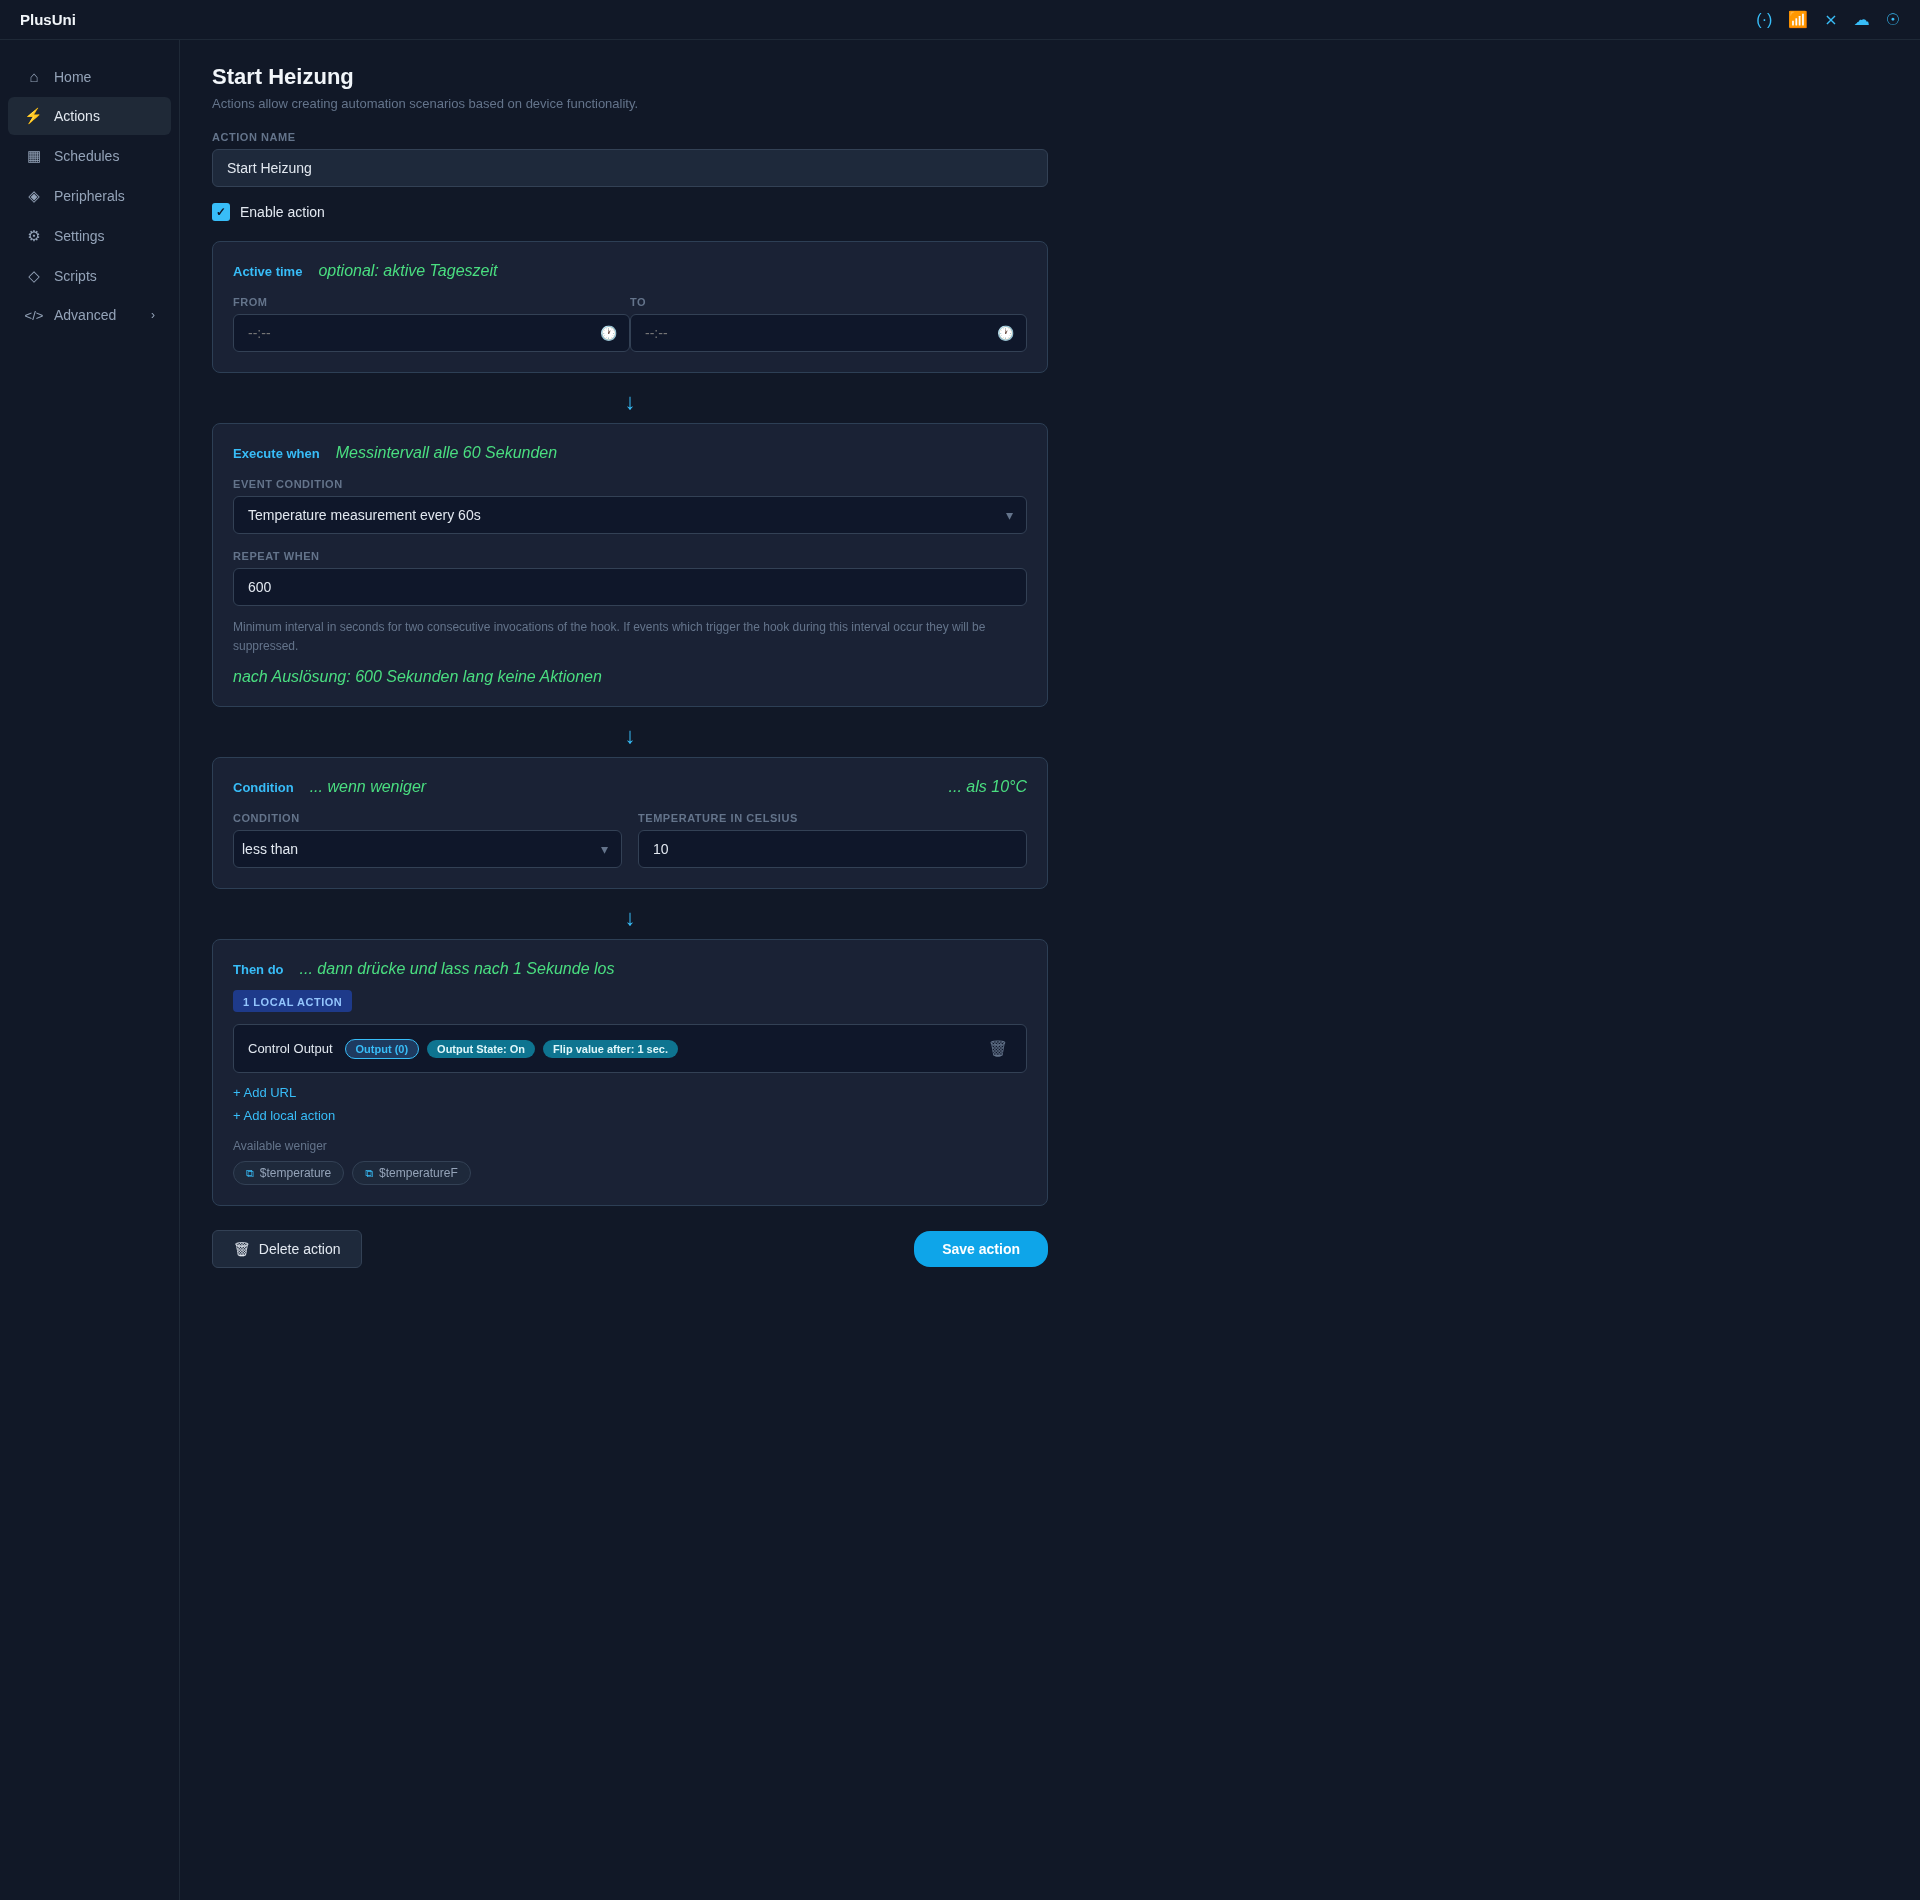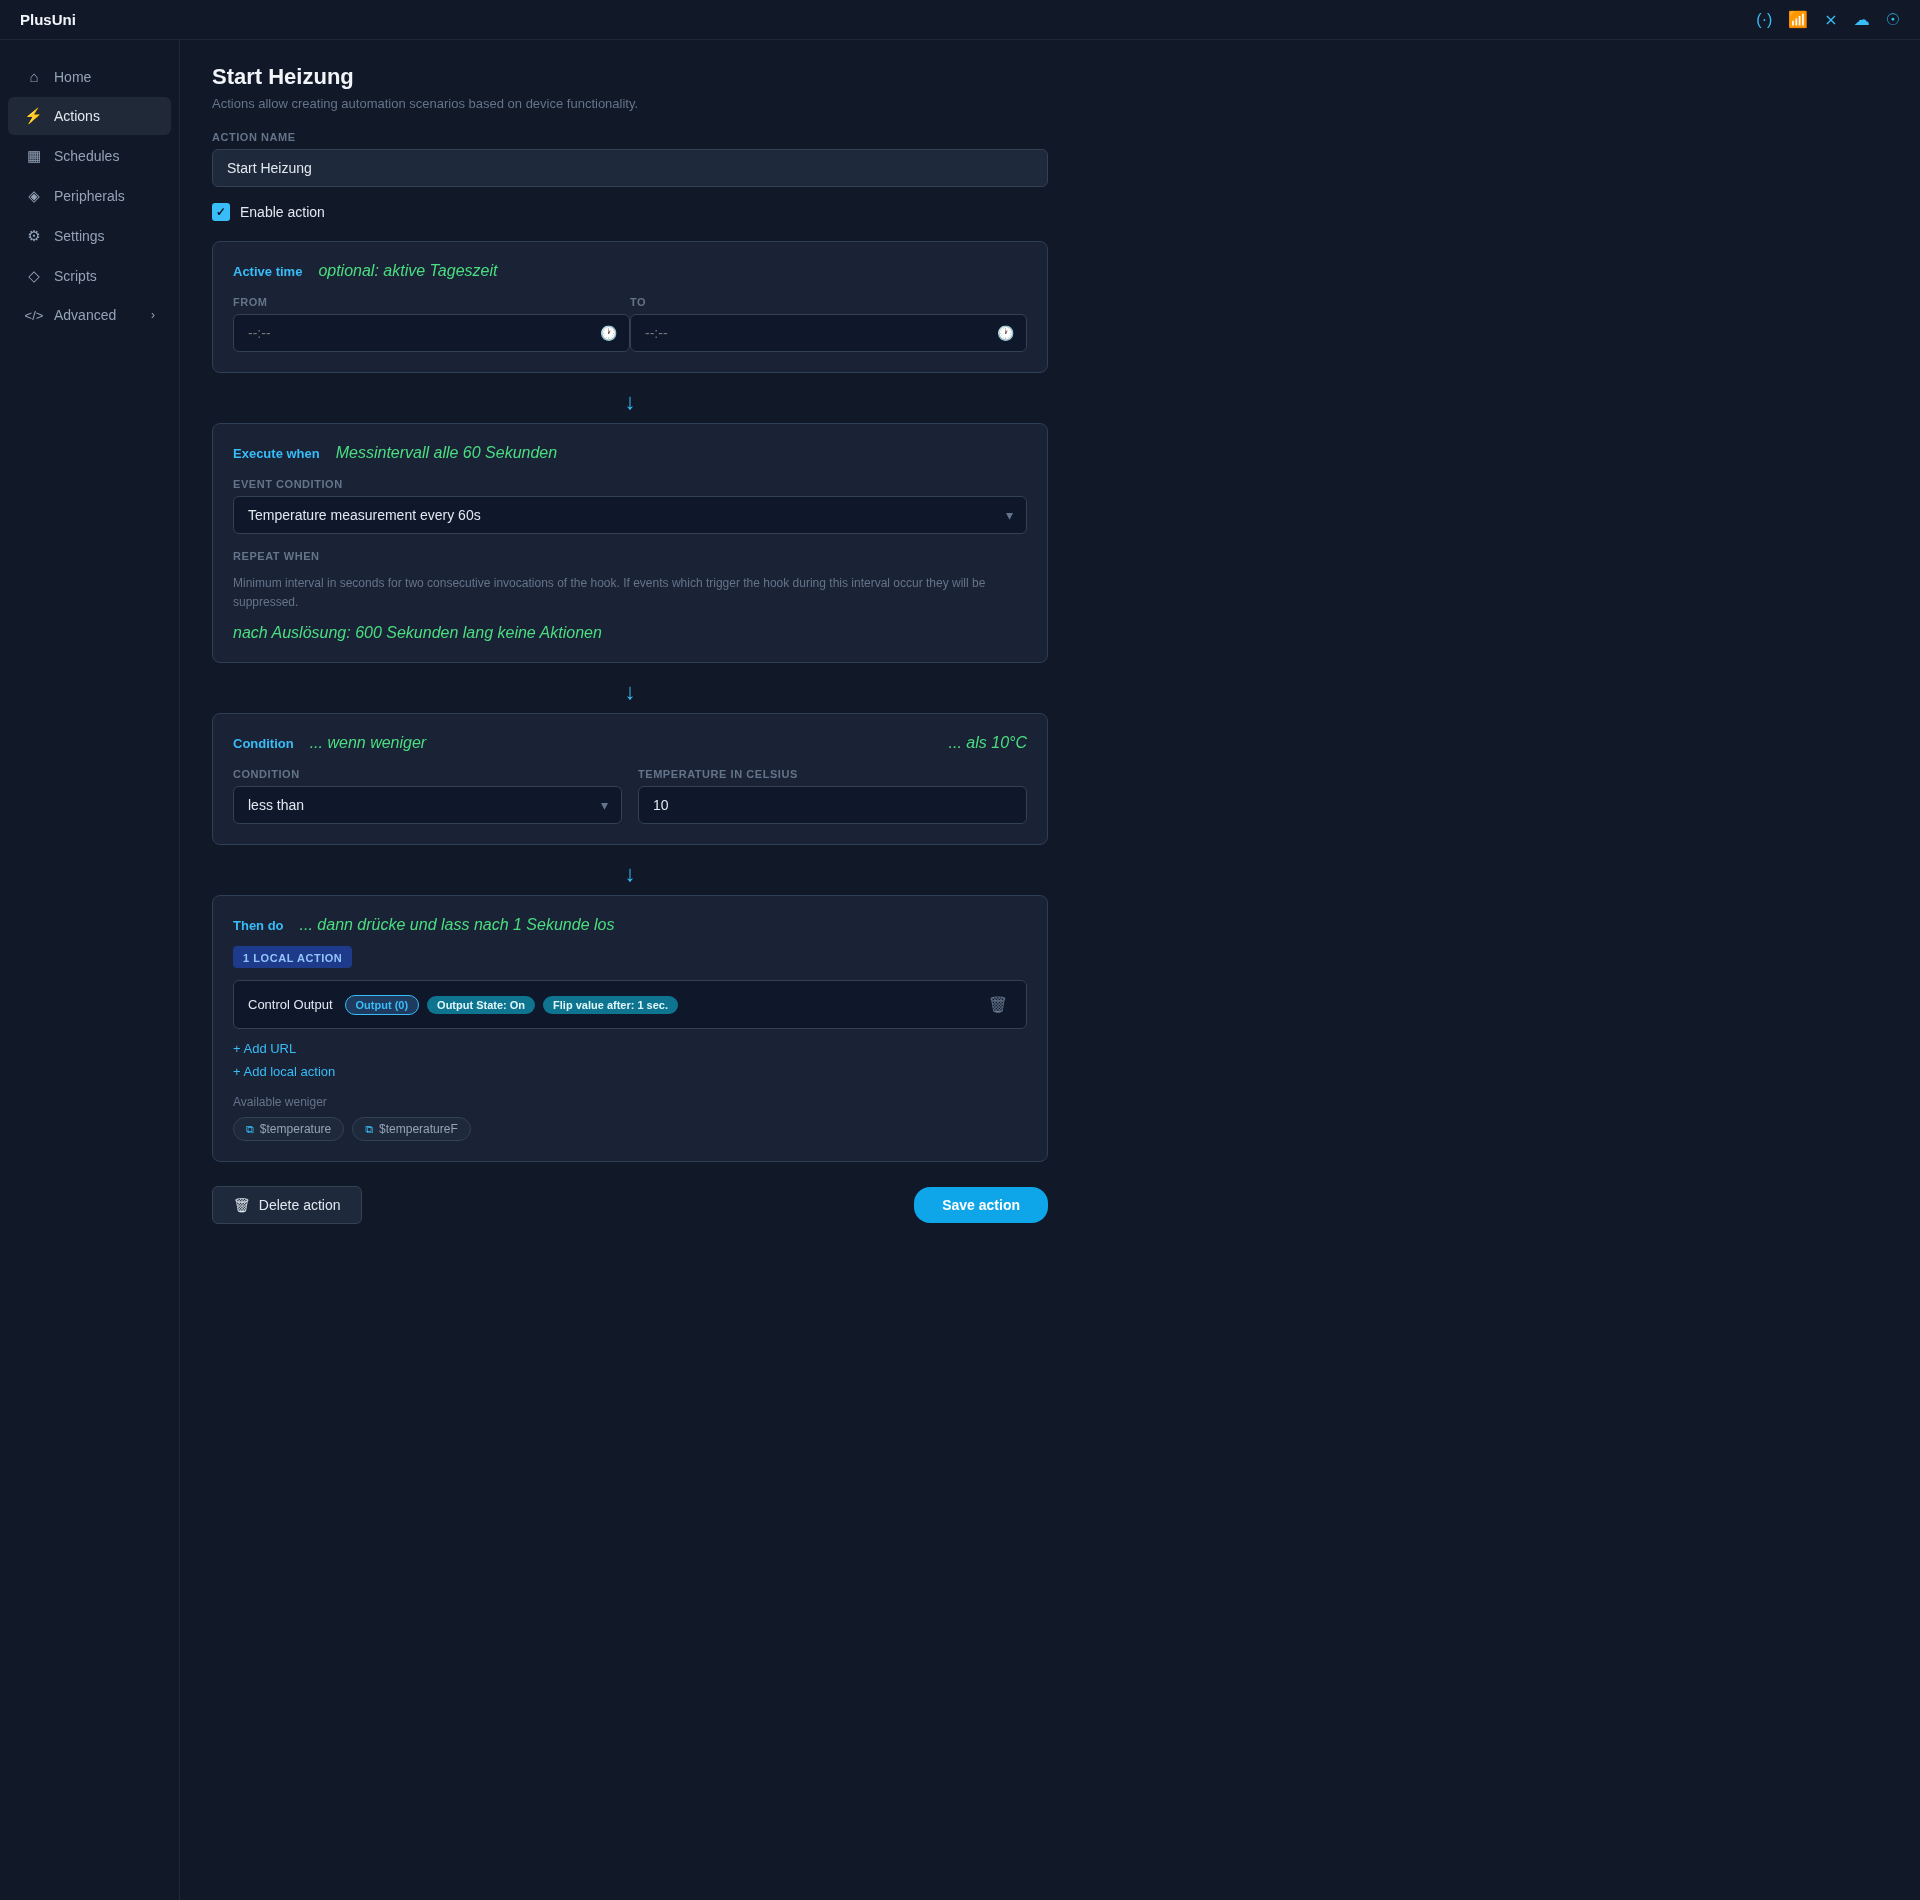--- a/index.html
+++ b/index.html
@@ -117,38 +117,39 @@
           <select style="width:100%;background:#0f172a;border:1px solid #334155;border-radius:6px;padding:10px 14px;color:#e2e8f0;font-size:14px;outline:none;appearance:none;cursor:pointer;">
             <option>Temperature measurement every 60s</option>
             <option>Temperature measurement every 30s</option>
             <option>On trigger</option>
           </select>
           <span style="position:absolute;right:14px;top:50%;transform:translateY(-50%);color:#64748b;pointer-events:none;">▾</span>
         </div>
       </div>
       <div style="margin-bottom:12px;">
         <div style="font-size:11px;font-weight:600;color:#64748b;text-transform:uppercase;letter-spacing:0.05em;margin-bottom:6px;">REPEAT WHEN</div>
+        <input type="text" style="width: 100%; background: rgb(15, 23, 42); border: 1px solid rgb(51, 65, 85); border-radius: 6px; padding: 10px 14px; color: rgb(226, 232, 240); font-size: 14px; outline: none;" value="600">
       </div>
       <p style="font-size:12px;color:#64748b;line-height:1.6;margin-bottom:12px;">Minimum interval in seconds for two consecutive invocations of the hook. If events which trigger the hook during this interval occur they will be suppressed.</p>
       <span style="color:#4ade80;font-size:16px;font-style:italic;">nach Auslösung: 600 Sekunden lang keine Aktionen</span>
     </div>
 
     <div style="text-align:center;color:#38bdf8;font-size:22px;padding:8px 0;">↓</div>
 
     <div style="background:#1a2235;border:1px solid #2d3f55;border-radius:8px;padding:20px;margin-bottom:8px;">
       <div style="display:flex;align-items:center;gap:16px;margin-bottom:16px;">
         <span style="font-size:13px;font-weight:600;color:#38bdf8;">Condition</span>
         <span style="color:#4ade80;font-size:16px;font-style:italic;">... wenn weniger</span>
         <span style="color:#4ade80;font-size:16px;font-style:italic;margin-left:auto;">... als 10°C</span>
       </div>
       <div style="display:grid;grid-template-columns:1fr 1fr;gap:16px;">
         <div>
           <div style="font-size:11px;font-weight:600;color:#64748b;text-transform:uppercase;letter-spacing:0.05em;margin-bottom:6px;">CONDITION</div>
           <div style="position:relative;">
-            <select style="width:100%;background:#0f172a;border:1px solid #334155;border-radius:6px;padding:10px 14px;color:#e2e8f0;font-size:14px;outline:none;appearance:none;cursor:pointer;">
+            <select style="width:100%;background:#0f172a;border:1px solid #334155;border-radius:6px;padding:10px 8px;color:#e2e8f0;font-size:14px;outline:none;appearance:none;cursor:pointer;">
               <option>less than</option>
               <option>greater than</option>
               <option>equal to</option>
               <option>not equal to</option>
             </select>
             <span style="position:absolute;right:14px;top:50%;transform:translateY(-50%);color:#64748b;pointer-events:none;">▾</span>
           </div>
         </div>
         <div>
           <div style="font-size:11px;font-weight:600;color:#64748b;text-transform:uppercase;letter-spacing:0.05em;margin-bottom:6px;">TEMPERATURE IN CELSIUS</div>

